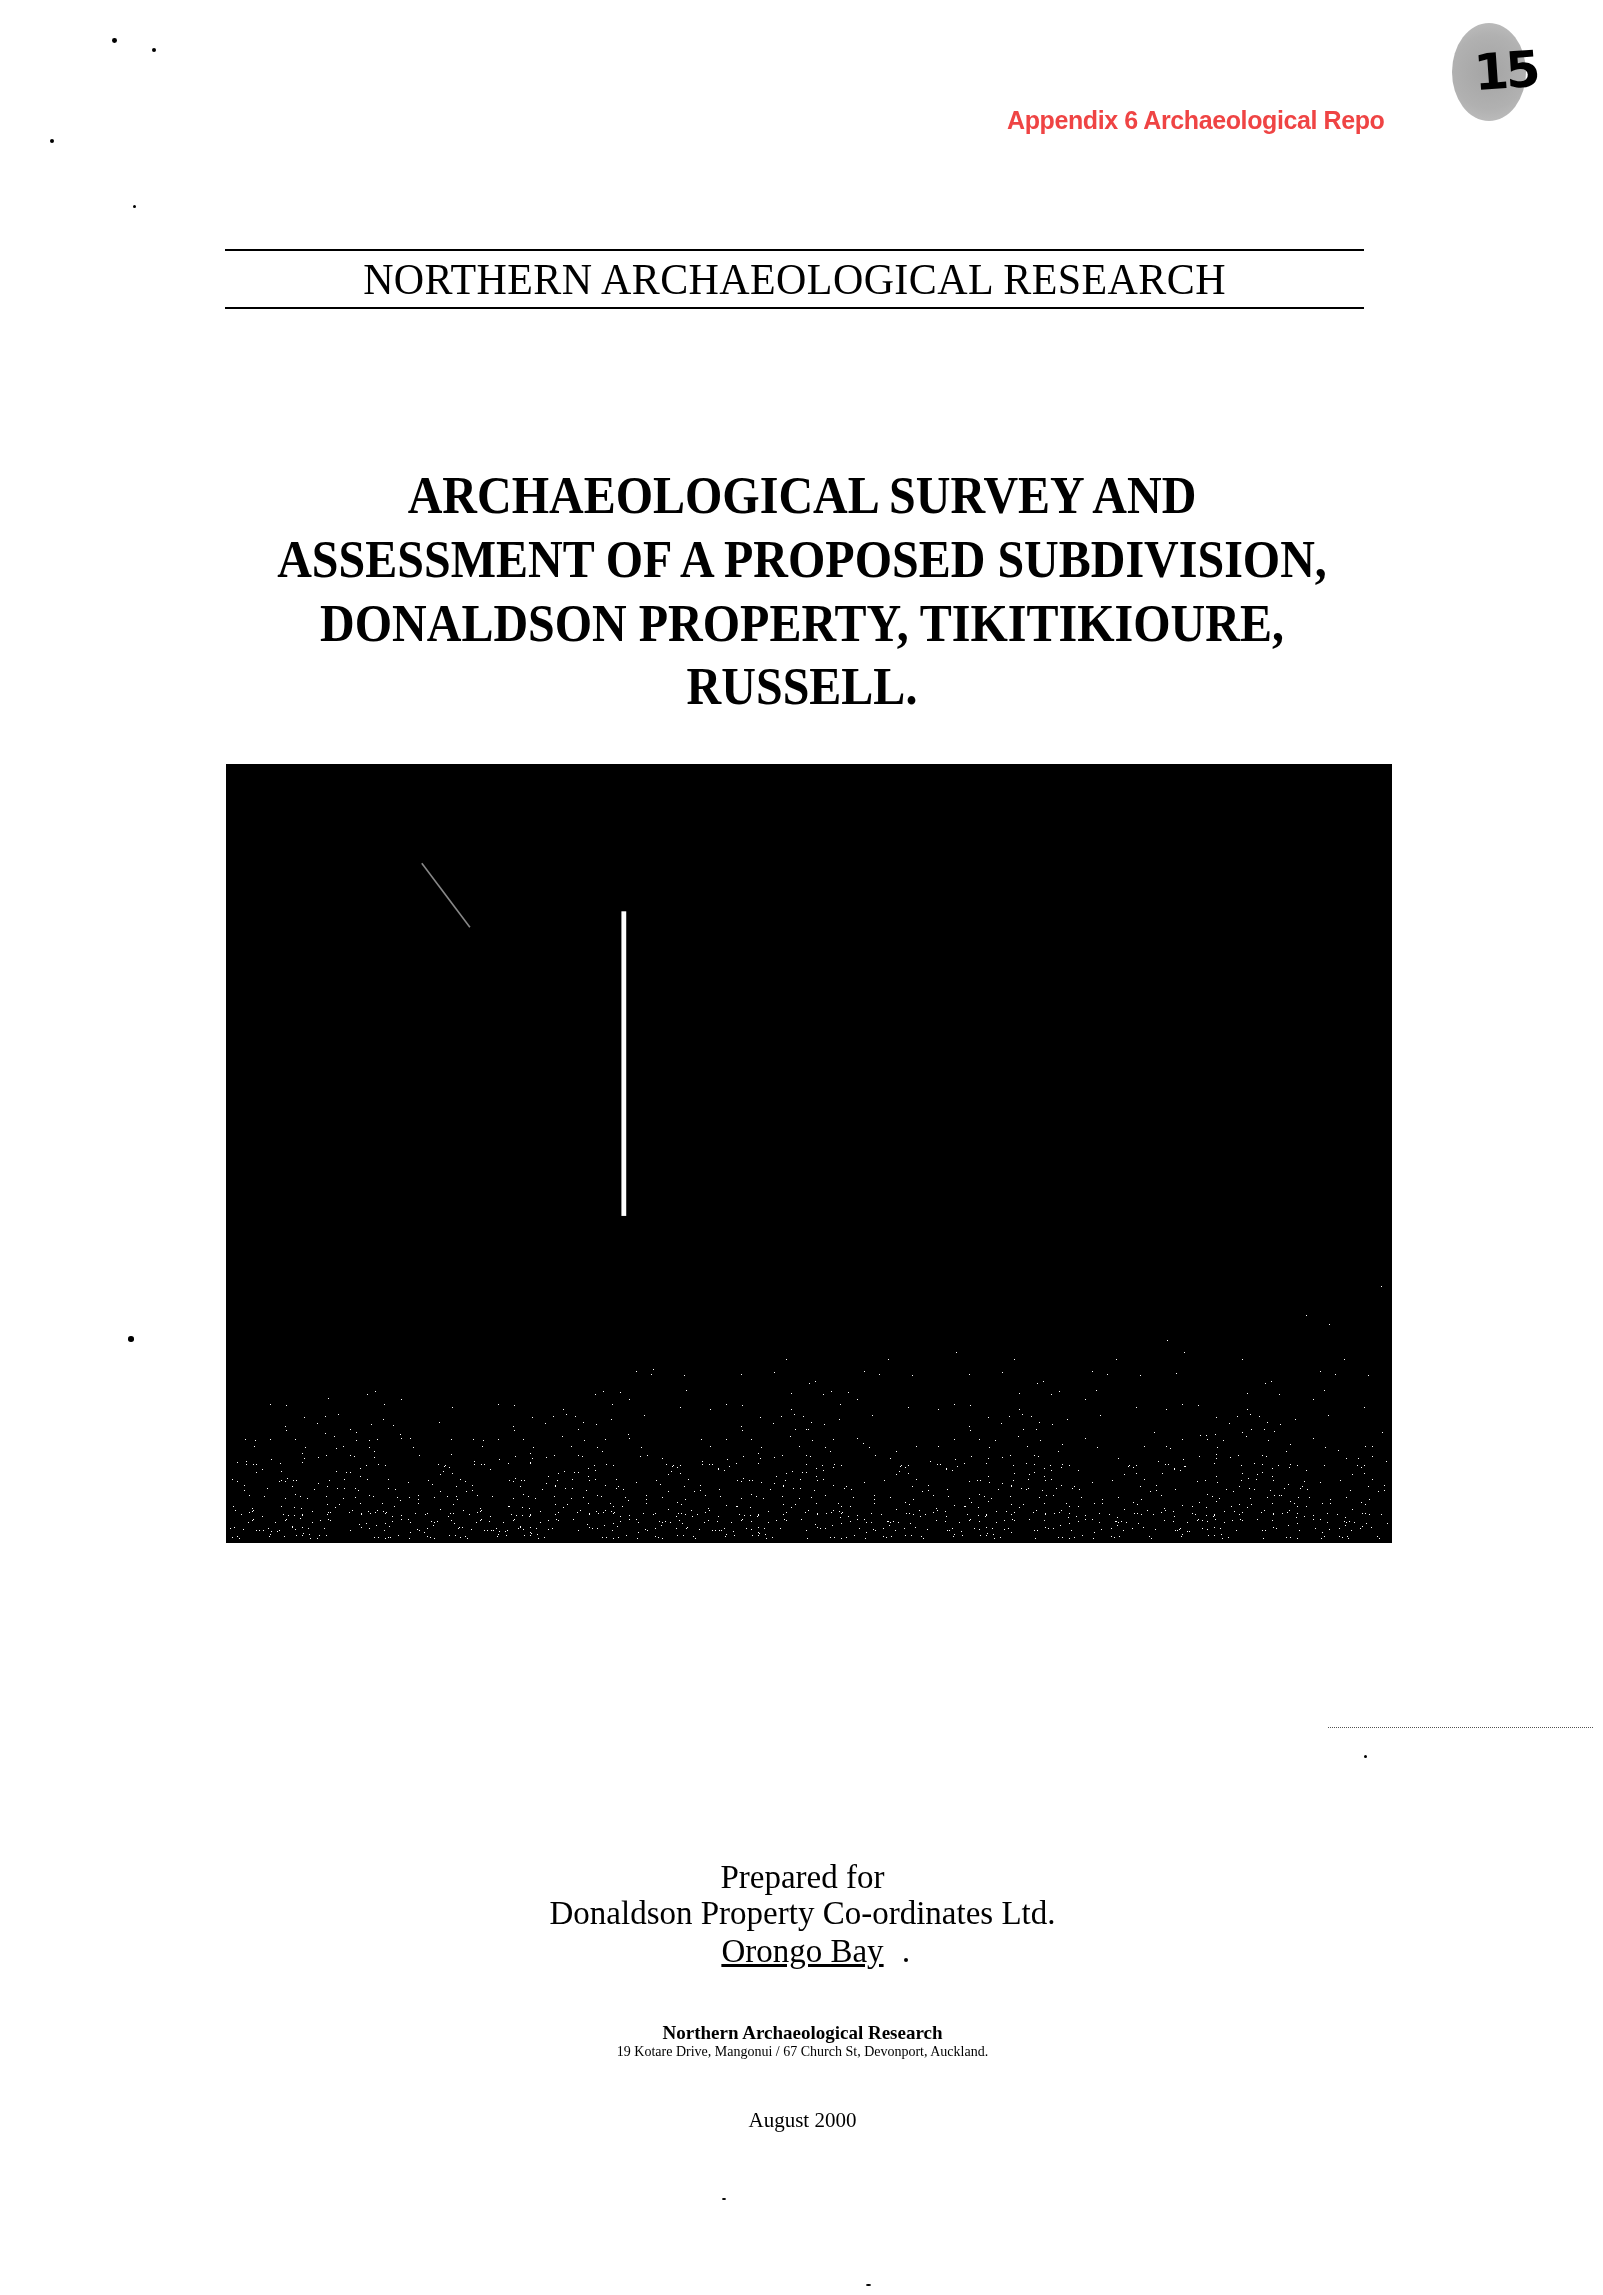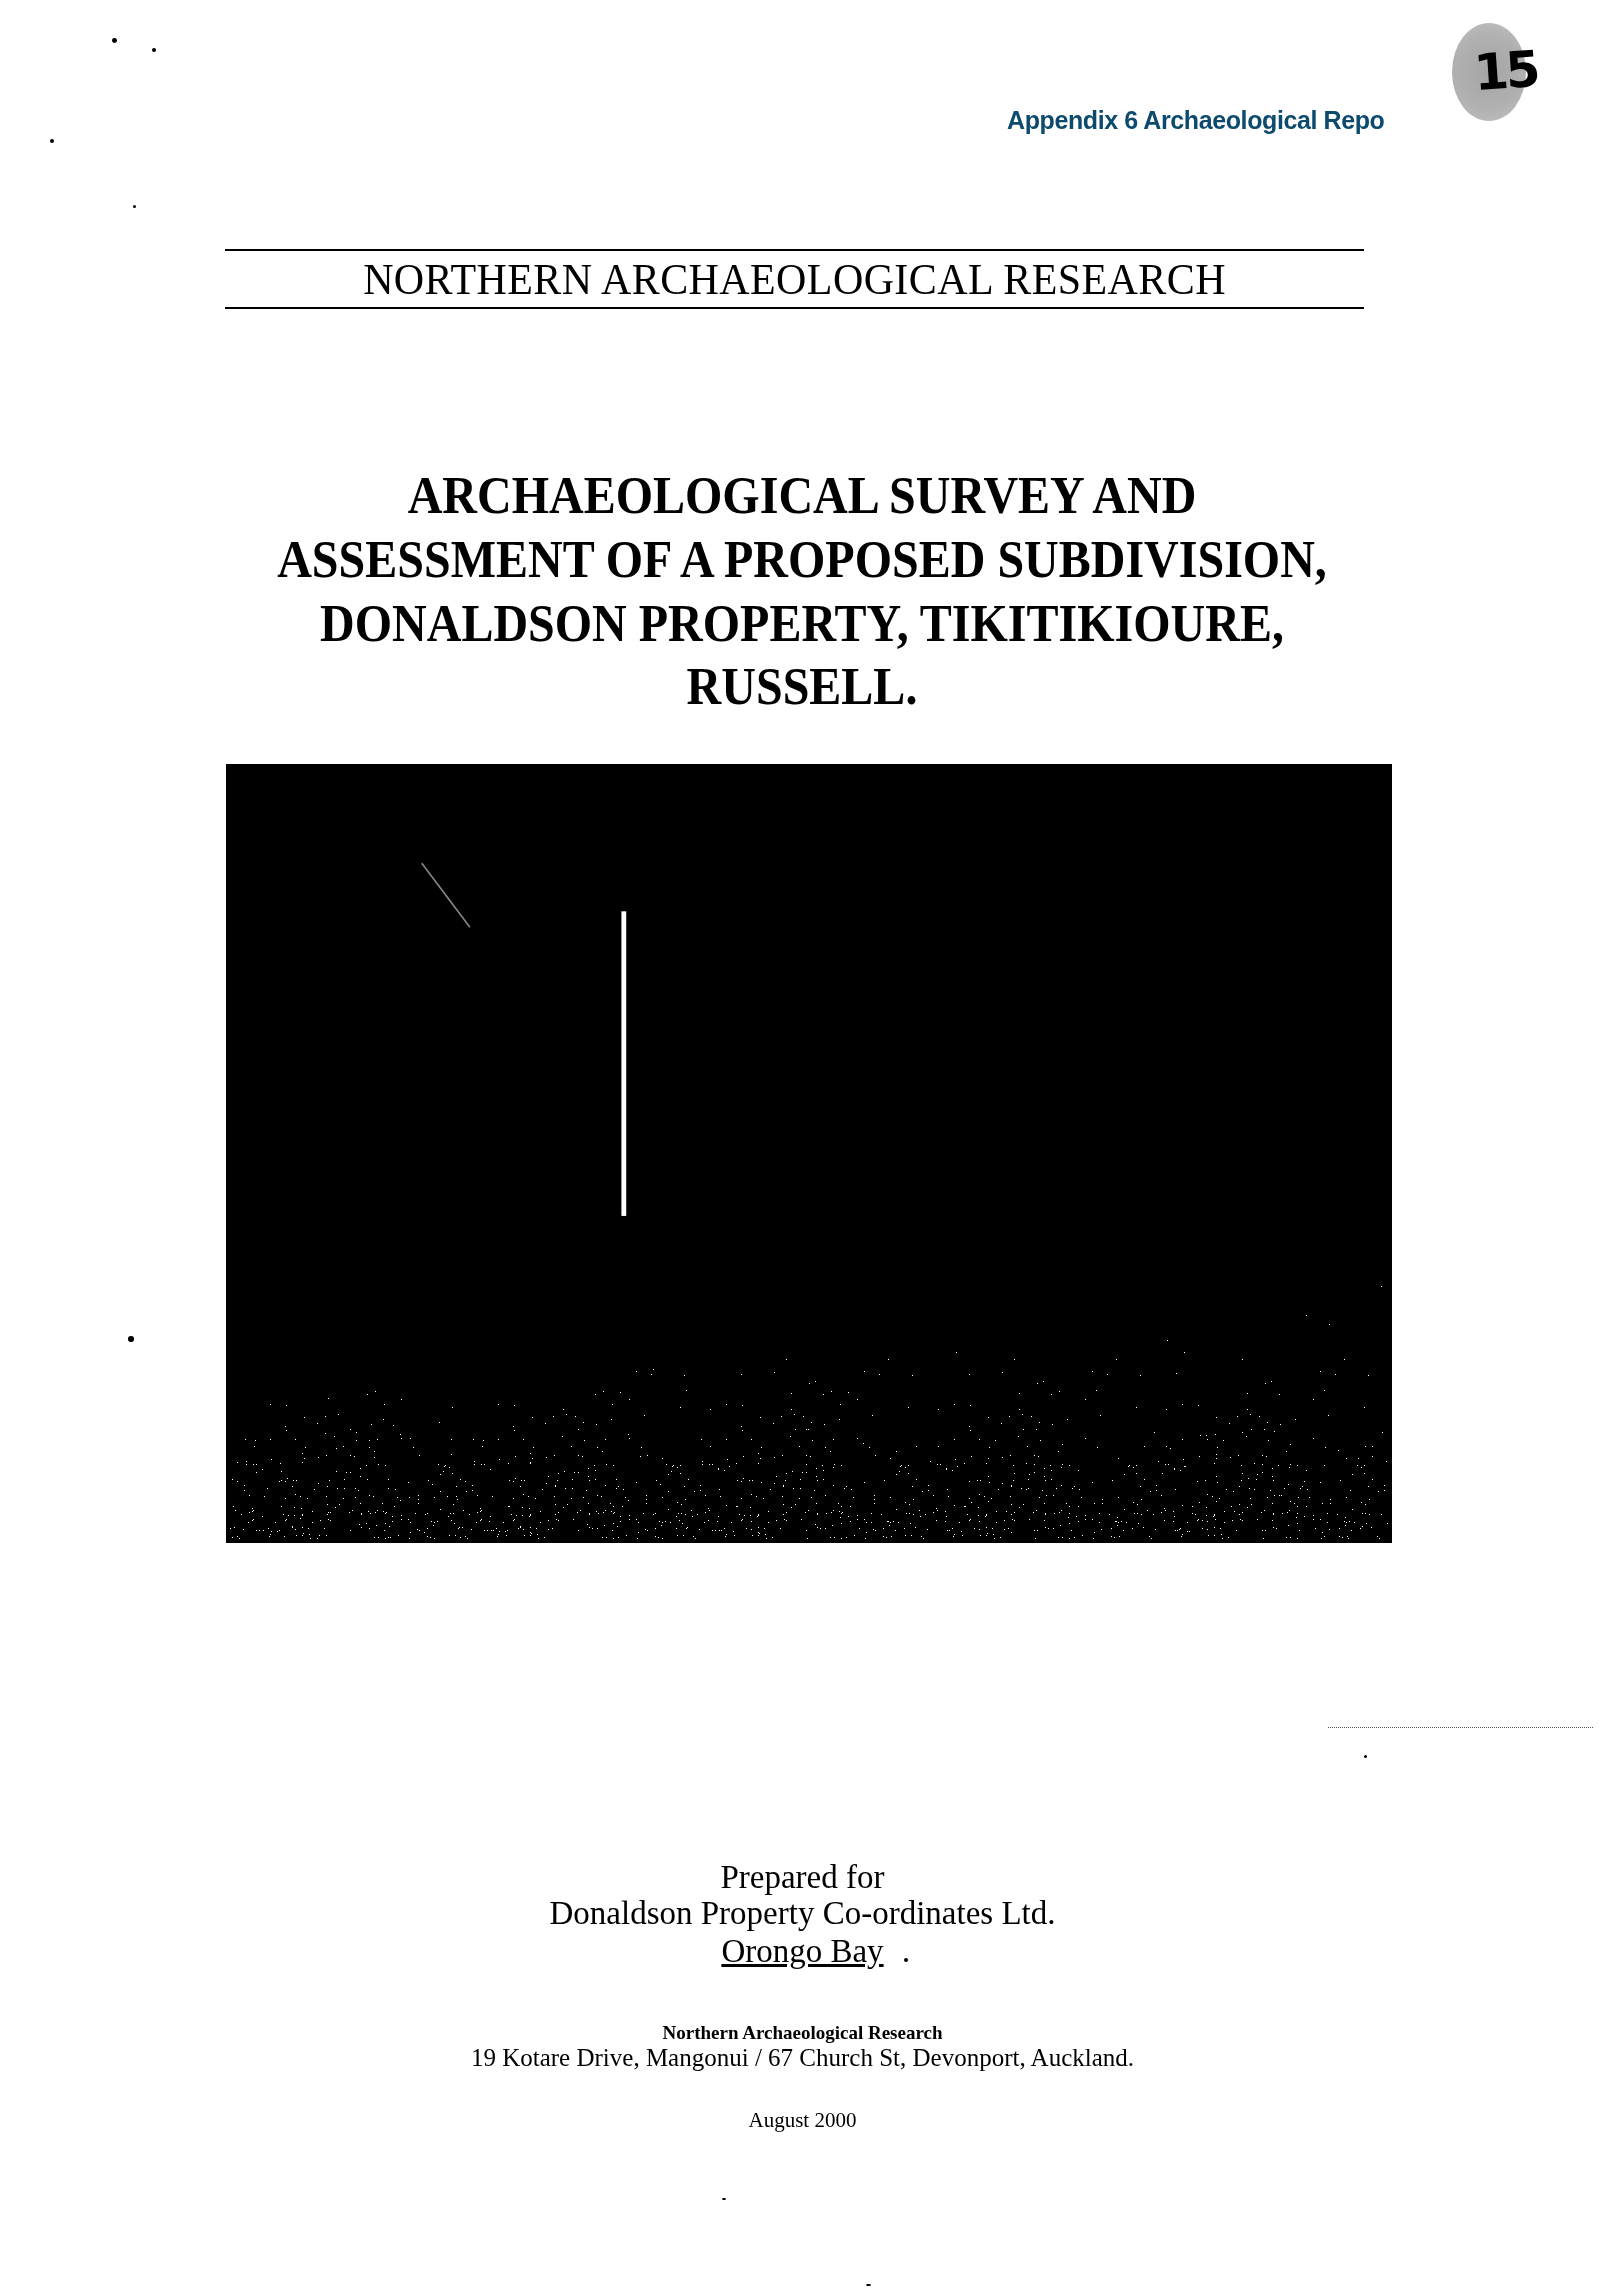--- a/index.html
+++ b/index.html
@@ -7,21 +7,21 @@
     width: 1603px; height: 2295px; position: relative; overflow: hidden;
     font-family: "Liberation Serif", "DejaVu Serif", serif; color: #000;
   }
   .abs { position: absolute; }
 
   
   .appendix {
     left: 1007px; top: 106px;
     font-family: "Liberation Sans", "DejaVu Sans", sans-serif;
     font-weight: bold; font-size: 25px; letter-spacing: -0.4px;
-    white-space: nowrap; color: #0c4a6e;
+    white-space: nowrap; color: #ef4444;
   }
   .page-stamp {
     left: 1452px; top: 22.5px; width: 74px; height: 98px;
     border-radius: 50%;
     background: radial-gradient(circle, #9a9a9a 0%, #a8a8a8 60%, #bdbdbd 100%);
     opacity: 0.9;
   }
   .page-stamp-num {
     left: 1474px; top: 42px; font-family: "DejaVu Sans", sans-serif;
     font-size: 50px; font-weight: bold; color: #000; letter-spacing: -3.2px;
@@ -50,21 +50,21 @@
     background: #000;
   }
   .photo svg { display: block; }
 
   
   .prep { left: 241px; width: 1123px; text-align: center; }
   .prepared-label { top: 1859px; font-size: 33px; }
   .client { top: 1895px; font-size: 33px; font-weight: normal; }
   .client-loc { top: 1933px; font-size: 33px; text-decoration: underline; }
   .author { top: 2022px; font-size: 19px; font-weight: bold; }
-  .address { top: 2044px; font-size: 25px; }
+  .address { top: 2044px; font-size: 14px; }
   .date { top: 2108px; font-size: 21px; }
 
   .speck { position: absolute; background: #000; border-radius: 50%; }
   .dash-line { left: 1328px; top: 1727px; width: 265px; height: 0.8px;
     border-top: 1.6px dotted #555; }
 </style>
 </head>
 <body>
 
 <div class="abs appendix">Appendix  6 Archaeological Repo</div>

